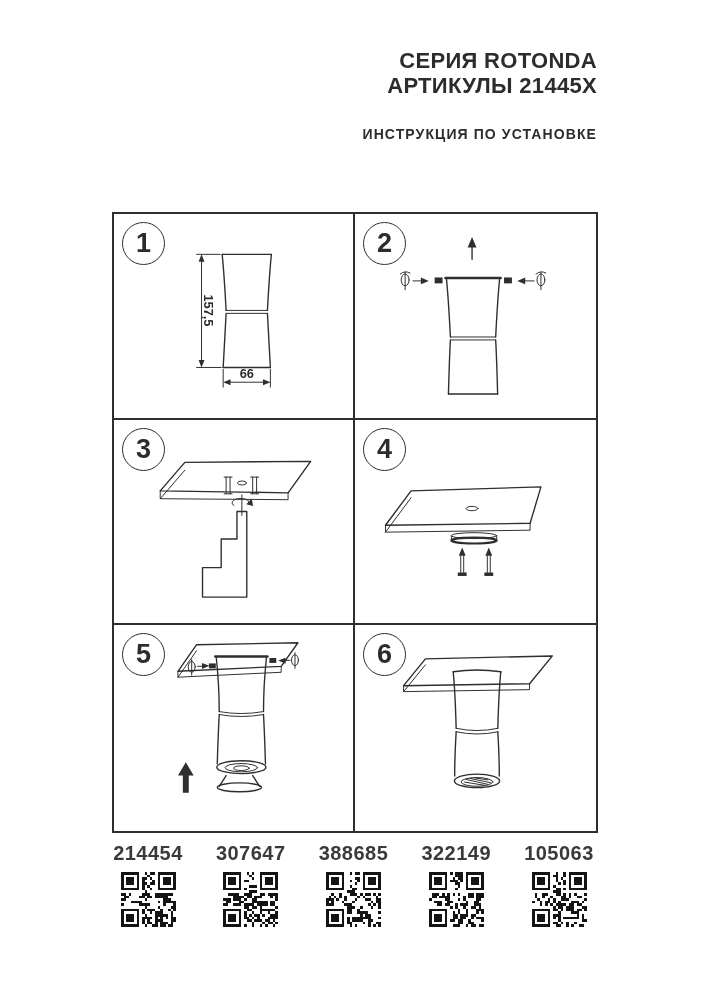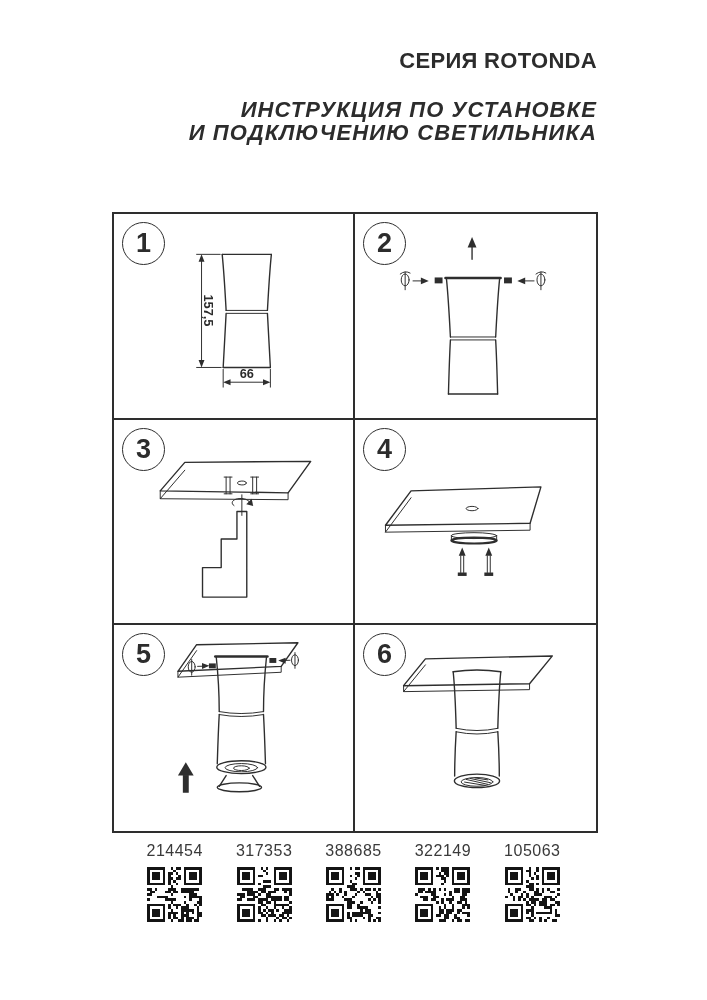--- a/index.html
+++ b/index.html
@@ -2,53 +2,53 @@
 <html><head>
 <meta charset="utf-8">
 <style>
   html,body{margin:0;padding:0;background:#e8e8e8;}
   .page{position:relative;width:707px;height:1000px;background:#ffffff;margin:0 auto;
         font-family:"Liberation Sans",sans-serif;color:#2c2c2c;overflow:hidden;}
   
   .header{position:absolute;top:48px;right:110px;text-align:right;}
   .h-line{font-size:22px;font-weight:bold;line-height:25px;letter-spacing:.3px;white-space:nowrap;}
   .h-title{margin-top:25px;}
-  .t-line{font-size:22px;font-weight:bold;line-height:23px;letter-spacing:1.1px;white-space:nowrap;font-style:italic;}
+  .t-line{font-size:14px;font-weight:bold;line-height:23px;letter-spacing:1.1px;white-space:nowrap;}
   
   .grid{position:absolute;left:112px;top:212px;width:486px;height:621px;box-sizing:border-box;
         border:2px solid #2e2e2e;display:grid;grid-template-columns:1fr 1fr;grid-template-rows:1fr 1fr 1fr;}
   .cell{position:relative;background:#fff;}
   .cell.br{border-right:2px solid #2e2e2e;}
   .cell.bb{border-bottom:2px solid #2e2e2e;}
   .cell svg.diagram{position:absolute;left:0;top:0;width:100%;height:100%;}
   .badge{position:absolute;left:8px;top:8px;width:41px;height:41px;border:1.8px solid #2e2e2e;
          border-radius:50%;display:flex;align-items:center;justify-content:center;
          font-size:27px;font-weight:bold;background:#fff;z-index:2;}
   
   .draw{stroke:#2e2e2e;fill:none;stroke-width:1.4;stroke-linecap:round;stroke-linejoin:round;}
   .thin{stroke-width:1;}
   .bold{stroke-width:2.6;}
   .fill{fill:#2e2e2e;stroke:none;}
   .dim-text{font-family:"Liberation Sans",sans-serif;font-size:13px;font-weight:bold;fill:#2c2c2c;}
   
   .qr-row{position:absolute;top:842px;left:0;width:100%;display:flex;justify-content:center;gap:33px;}
   .qr-item{display:flex;flex-direction:column;align-items:center;}
-  .qr-label{font-size:16px;font-weight:normal;letter-spacing:.5px;color:#3a3a3a;margin-bottom:7px;}
+  .qr-label{font-size:20px;font-weight:bold;letter-spacing:.5px;color:#3a3a3a;margin-bottom:7px;}
   .qr-svg{width:55px;height:55px;display:block;}
 </style>
 </head>
 <body>
 
 <div class="page">
 
   <div class="header">
     <div class="h-line">СЕРИЯ ROTONDA</div>
+    <div class="h-line">АРТИКУЛЫ 21445X</div>
     <div class="h-title">
       <div class="t-line">ИНСТРУКЦИЯ ПО УСТАНОВКЕ</div>
-      <div class="t-line">И ПОДКЛЮЧЕНИЮ СВЕТИЛЬНИКА</div>
     </div>
   </div>
 
   <div class="grid">
 
     <div class="cell br bb">
       <div class="badge">1</div>
       <svg class="diagram" viewBox="0 0 243 207">
         <g>
           <path class="draw" d="M110,41 L160,41"></path>
@@ -438,21 +438,21 @@
             <rect x="12" y="20" width="1" height="1"></rect>
             <rect x="13" y="20" width="1" height="1"></rect>
             <rect x="15" y="20" width="1" height="1"></rect>
             <rect x="16" y="20" width="1" height="1"></rect>
             <rect x="18" y="20" width="1" height="1"></rect>
             <rect x="19" y="20" width="1" height="1"></rect>
           </g>
         </svg>
     </div>
     <div class="qr-item">
-      <div class="qr-label">317353</div>
+      <div class="qr-label">307647</div>
       <svg class="qr-svg" viewBox="0 0 21 21" shape-rendering="crispEdges">
           <g fill="#141414">
             <rect x="0" y="0" width="1" height="1"></rect>
             <rect x="1" y="0" width="1" height="1"></rect>
             <rect x="2" y="0" width="1" height="1"></rect>
             <rect x="3" y="0" width="1" height="1"></rect>
             <rect x="4" y="0" width="1" height="1"></rect>
             <rect x="5" y="0" width="1" height="1"></rect>
             <rect x="6" y="0" width="1" height="1"></rect>
             <rect x="9" y="0" width="1" height="1"></rect>

